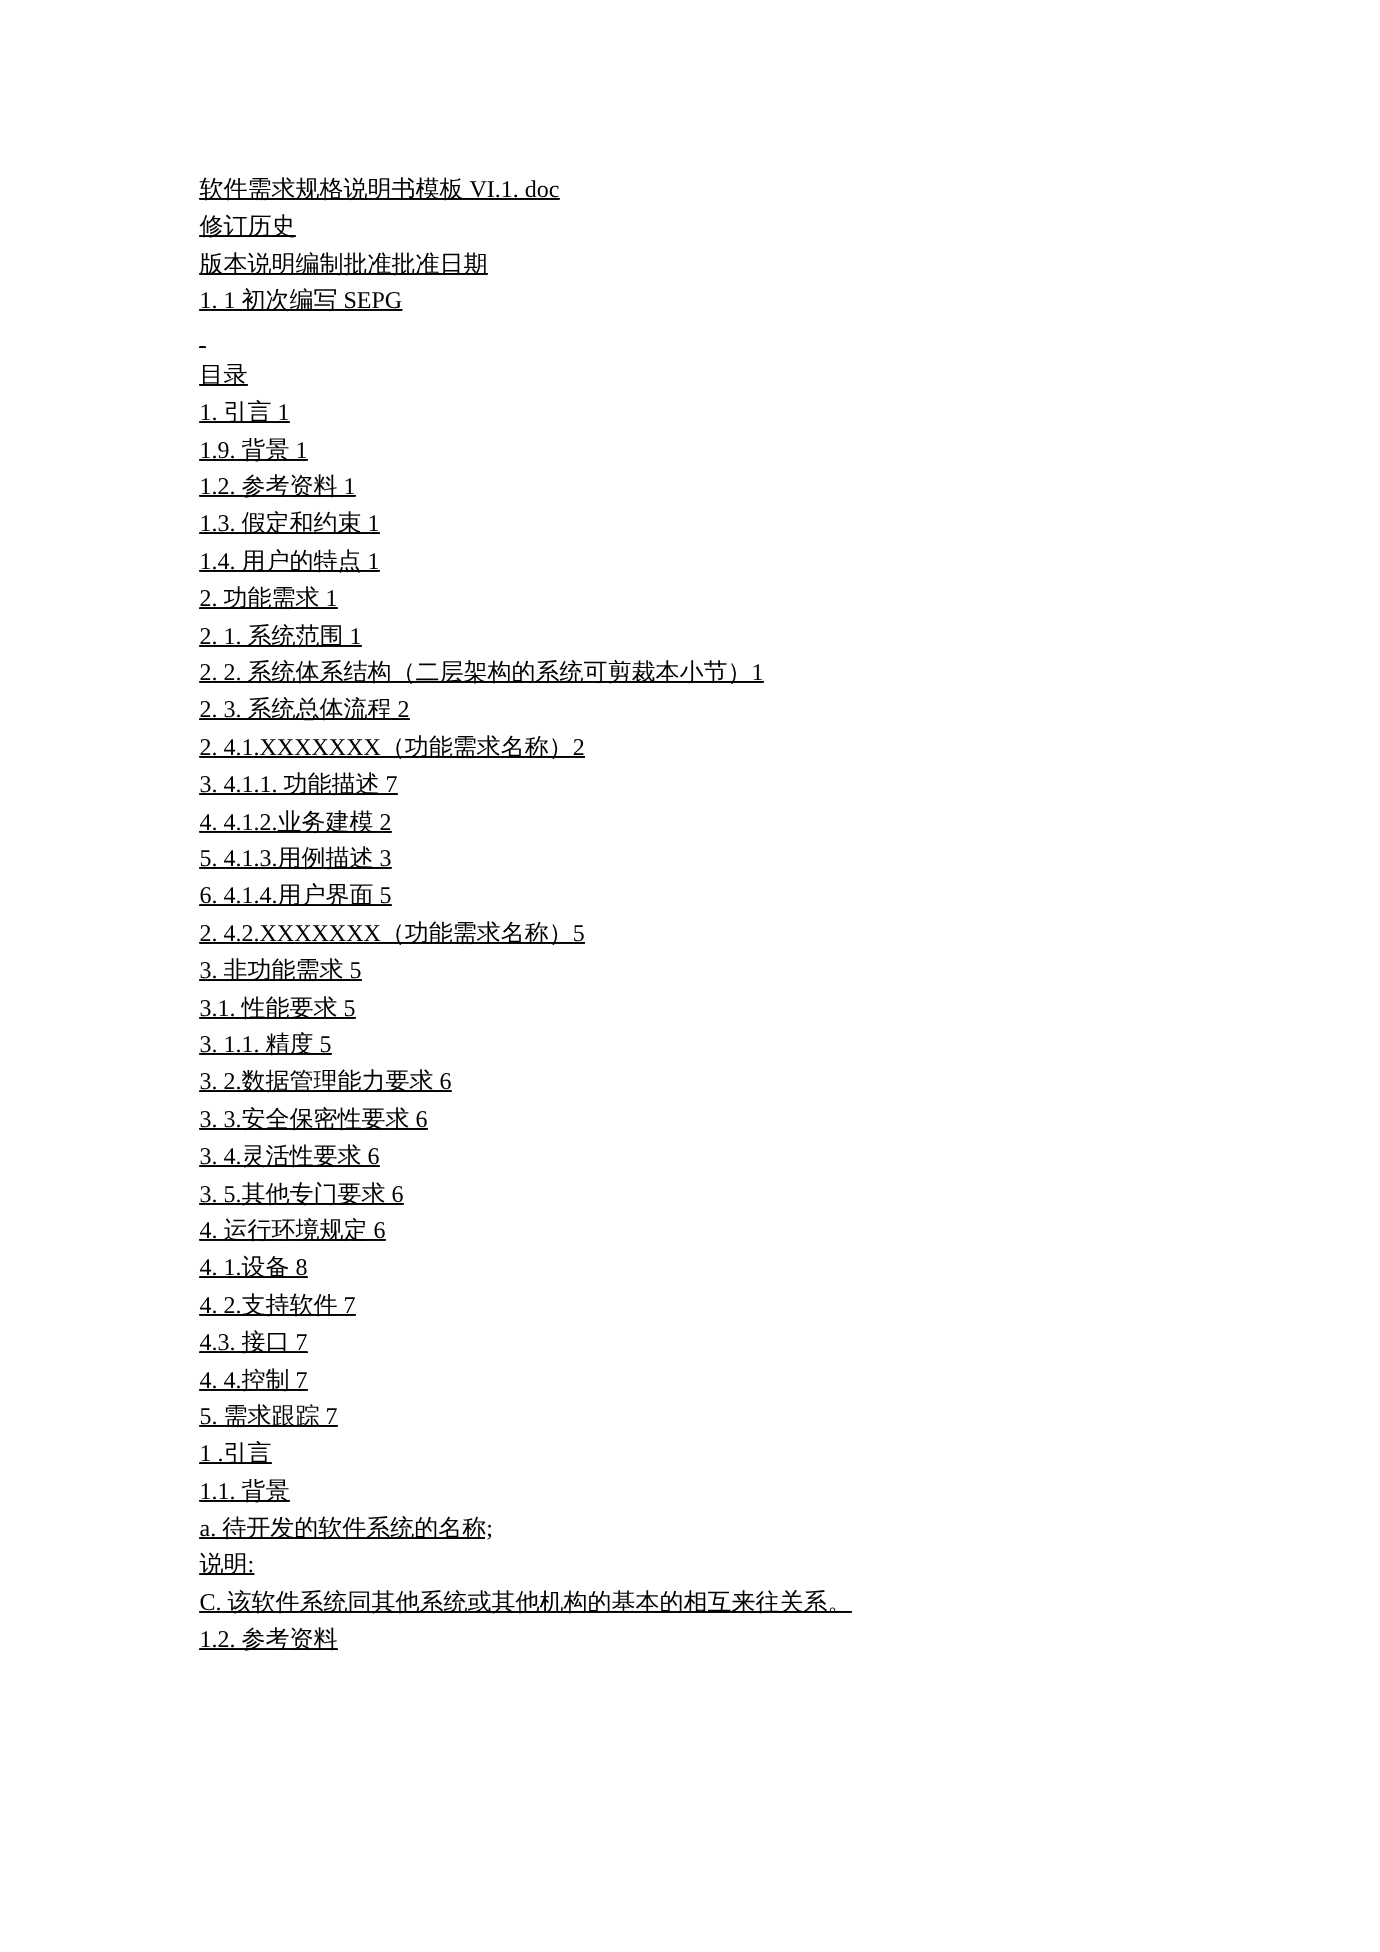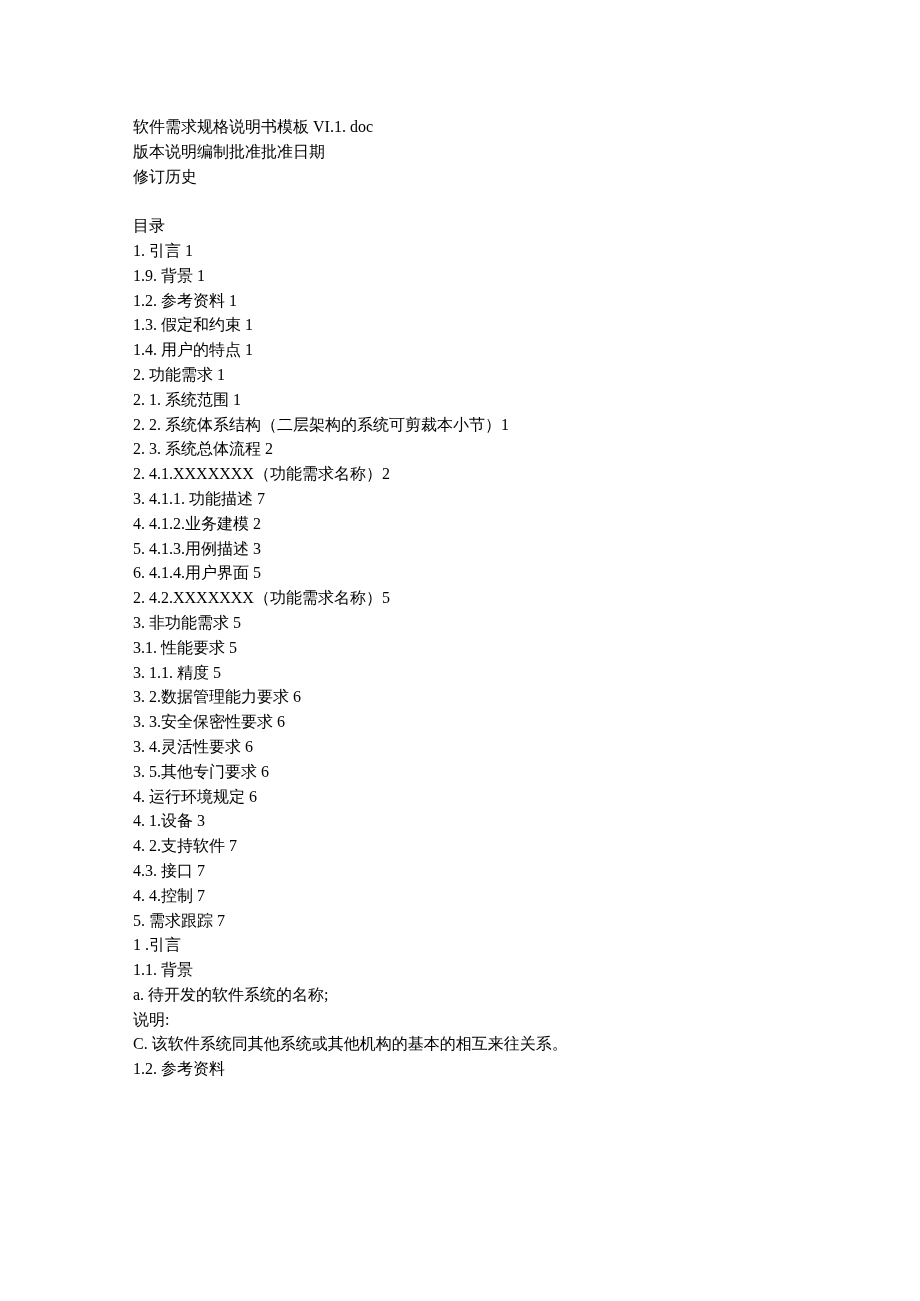--- a/index.html
+++ b/index.html
@@ -1,34 +1,35 @@
 <!DOCTYPE html>
 <html><head>
 <meta charset="utf-8">
 <style>
-  * { margin: 0; padding: 0; box-sizing: border-box; }
+  * { margin: 0; padding: 0; box-sizing: border-box; text-decoration: underline; }
   body {
     background: #ffffff;
     width: 920px;
     min-height: 1301px;
     font-family: "SimSun", "宋体", serif;
     font-size: 16px;
     line-height: 1.55;
     color: #000000;
     padding: 115px 0 0 133px;
   }
   .line { white-space: pre; }
 </style>
 </head>
 <body>
 
 <div>
   <div class="line">软件需求规格说明书模板 VI.1. doc</div>
+  <div class="line">修订历史</div>
   <div class="line">版本说明编制批准批准日期</div>
-  <div class="line">修订历史</div>
+  <div class="line">1. 1 初次编写 SEPG</div>
   <div class="line">&nbsp;</div>
   <div class="line">目录</div>
   <div class="line">1. 引言 1</div>
   <div class="line">1.9. 背景 1</div>
   <div class="line">1.2. 参考资料 1</div>
   <div class="line">1.3. 假定和约束 1</div>
   <div class="line">1.4. 用户的特点 1</div>
   <div class="line">2. 功能需求 1</div>
   <div class="line">2. 1. 系统范围 1</div>
   <div class="line">2. 2. 系统体系结构（二层架构的系统可剪裁本小节）1</div>
@@ -40,21 +41,21 @@
   <div class="line">6. 4.1.4.用户界面 5</div>
   <div class="line">2. 4.2.XXXXXXX（功能需求名称）5</div>
   <div class="line">3. 非功能需求 5</div>
   <div class="line">3.1. 性能要求 5</div>
   <div class="line">3. 1.1. 精度 5</div>
   <div class="line">3. 2.数据管理能力要求 6</div>
   <div class="line">3. 3.安全保密性要求 6</div>
   <div class="line">3. 4.灵活性要求 6</div>
   <div class="line">3. 5.其他专门要求 6</div>
   <div class="line">4. 运行环境规定 6</div>
-  <div class="line">4. 1.设备 3</div>
+  <div class="line">4. 1.设备 8</div>
   <div class="line">4. 2.支持软件 7</div>
   <div class="line">4.3. 接口 7</div>
   <div class="line">4. 4.控制 7</div>
   <div class="line">5. 需求跟踪 7</div>
   <div class="line">1 .引言</div>
   <div class="line">1.1. 背景</div>
   <div class="line">a. 待开发的软件系统的名称;</div>
   <div class="line">说明:</div>
   <div class="line">C. 该软件系统同其他系统或其他机构的基本的相互来往关系。</div>
   <div class="line">1.2. 参考资料</div>

